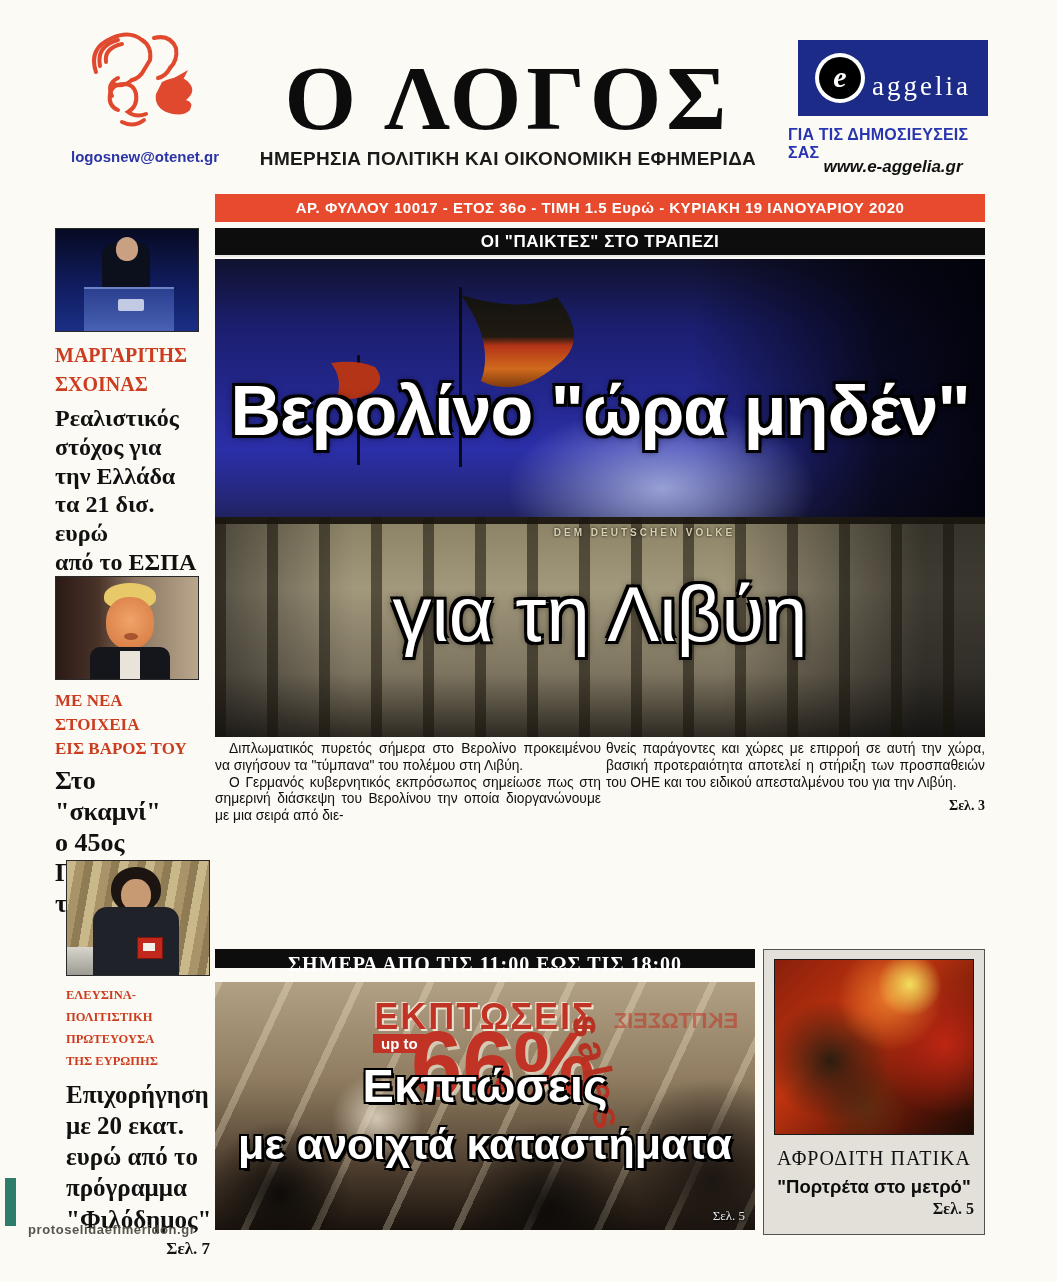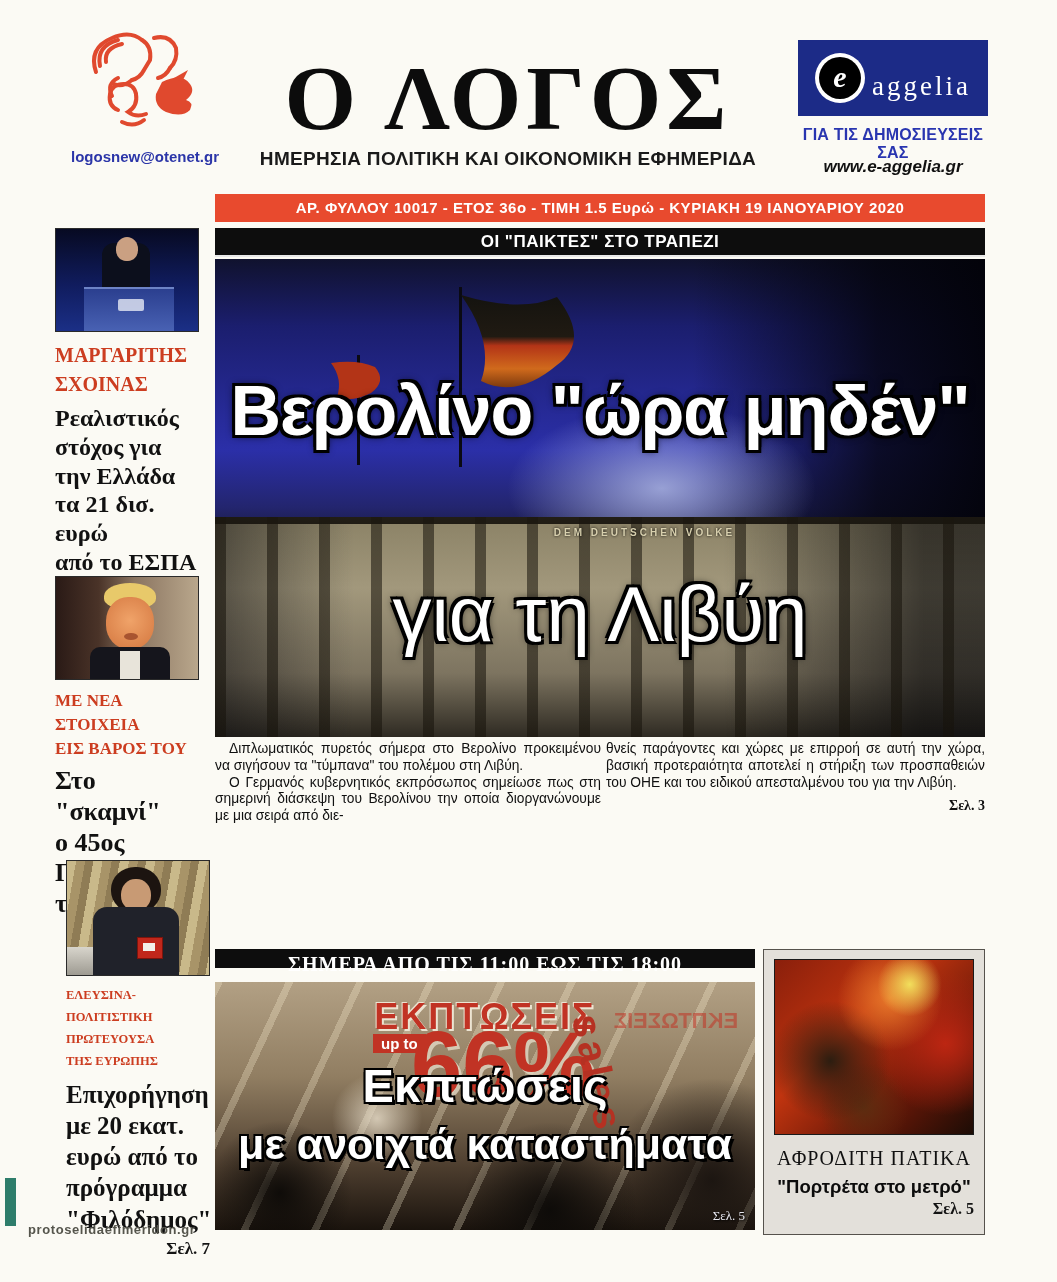--- a/index.html
+++ b/index.html
@@ -23,21 +23,21 @@
   .ad-box { position:absolute; left:798px; top:40px; width:190px; height:76px;
     background:#1c2b87; display:flex; align-items:center; justify-content:center; }
   .e-ring { width:50px; height:50px; border-radius:50%; background:#fff;
     display:flex; align-items:center; justify-content:center; flex:0 0 auto; }
   .e-disc { width:42px; height:42px; border-radius:50%; background:#000;
     display:flex; align-items:center; justify-content:center; }
   .e-glyph { font-family:"Liberation Serif", serif; font-weight:bold; font-style:italic;
     font-size:30px; color:#fff; line-height:1; margin-top:-3px; }
   .ad-word { font-family:"Liberation Serif", serif; font-size:27px; color:#fff;
     letter-spacing:3px; margin-left:7px; margin-top:16px; }
-  .ad-tagline { position:absolute; left:788px; top:126px; width:210px; text-align:center;
+  .ad-tagline { position:absolute; left:788px; top:126px; width:210px; text-align:left;
     font-size:16px; font-weight:bold; color:#2935b0; letter-spacing:0.2px; }
   .ad-url { position:absolute; left:788px; top:157px; width:210px; text-align:center;
     font-size:17px; font-weight:bold; font-style:italic; color:#111; }
   .issue-bar { position:absolute; left:215px; top:194px; width:770px; height:28px;
     background:#e84a2e; color:#fff; font-weight:bold; font-size:15px;
     letter-spacing:0.5px; text-align:center; line-height:28px; }
 
   
   .sb { position:absolute; left:55px; width:144px; }
   .sb-photo { width:144px; border:1px solid #2a2a2a; position:relative; overflow:hidden; }

